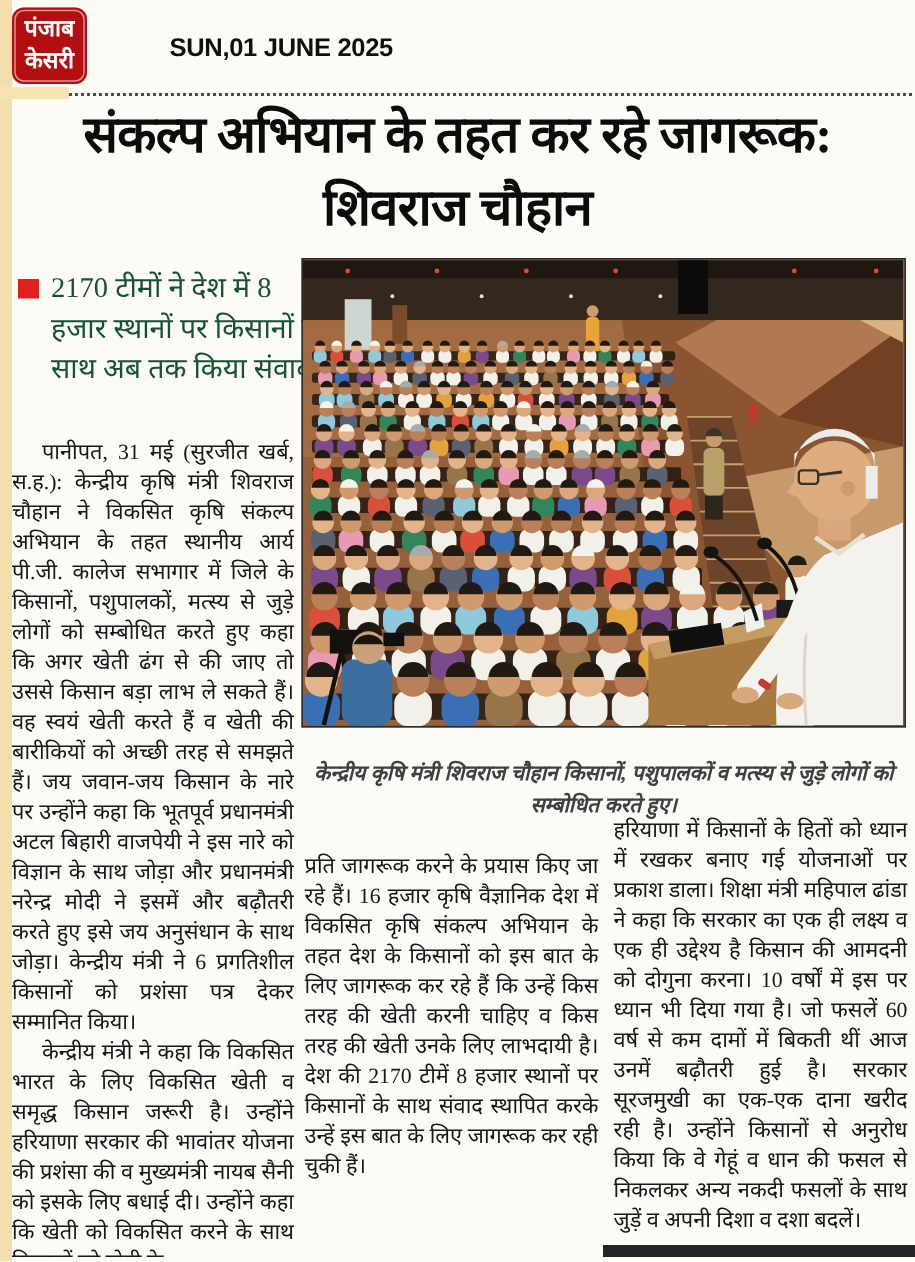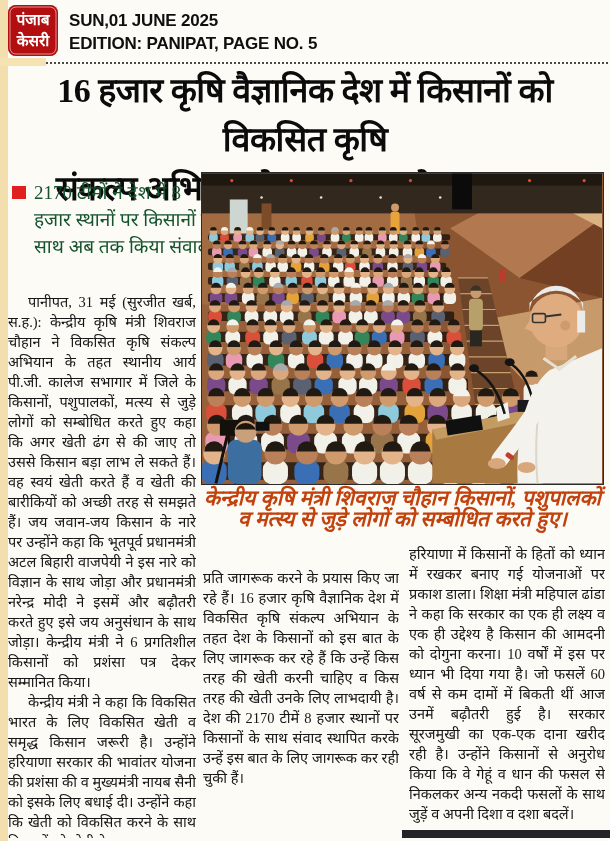--- a/index.html
+++ b/index.html
@@ -6,21 +6,21 @@
   body{
     width:610px;height:841px;position:relative;overflow:hidden;
     background:#fcfbf6;
     font-family:"Liberation Serif","DejaVu Serif",serif;
     color:#151515;
   }
   .tan-strip-left{position:absolute;left:0;top:0;width:8px;height:841px;background:#f3dfad;}
   .tan-strip-corner{position:absolute;left:0;top:58px;width:46px;height:8px;background:#f5e3b4;}
 
   
-  .masthead{position:absolute;left:8px;top:5px;display:flex;align-items:flex-end;}
+  .masthead{position:absolute;left:8px;top:5px;display:flex;align-items:center;gap:44px;}
   .logo{
     width:50px;height:51px;background:#b30f10;border-radius:8px;
     display:flex;flex-direction:column;justify-content:center;align-items:center;
     color:#fff;font-weight:700;font-size:15.5px;line-height:1.3;
     font-family:"Liberation Sans","DejaVu Sans",sans-serif;
     box-shadow:inset 0 0 0 1.5px #b30f10, inset 0 0 0 2.5px rgba(255,255,255,.55);
   }
   .date-block{
     margin-left:11px;padding-top:3px;
     font-family:"Liberation Sans","DejaVu Sans",sans-serif;
@@ -48,47 +48,45 @@
   .body-text p{margin:0;}
   .body-text p.indent{text-indent:20px;}
   .col1{position:absolute;top:292px;left:8px;width:188px;height:546px;overflow:hidden;}
   .col2{position:absolute;top:568px;left:203px;width:196px;height:302px;overflow:hidden;}
   .col3{position:absolute;top:544px;left:409px;width:196px;height:302px;overflow:hidden;}
 
   
   .photo-fig{position:absolute;left:201px;top:172px;width:403px;margin:0;}
   .photo-frame{border:1.5px solid #2b2b2b;line-height:0;background:#8a5a38;}
   .caption{
-    margin-top:3px;text-align:center;font-style:italic;font-weight:700;
-    font-size:21px;line-height:21px;color:#c2410c;
+    margin-top:21px;text-align:center;font-style:italic;font-weight:700;
+    font-size:14px;line-height:21px;color:#404040;
   }
 
   .next-article-divider{position:absolute;left:402px;top:830px;width:208px;height:8px;background:#22242a;}
 </style>
 </head>
 <body>
 
 <div class="tan-strip-left"></div>
 <div class="tan-strip-corner"></div>
 
 <div class="masthead">
   <div class="logo">
     <span>पंजाब</span>
     <span>केसरी</span>
   </div>
   <div class="date-block">
     <div>SUN,01 JUNE 2025</div>
-    <div>EDITION:  PANIPAT, PAGE NO. 5</div>
   </div>
 </div>
 
 <div class="header-divider"></div>
 
 <div class="headline">
-  <div>16 हजार कृषि वैज्ञानिक देश में किसानों को विकसित कृषि</div>
   <div>संकल्प अभियान के तहत कर रहे जागरूक:  शिवराज चौहान</div>
 </div>
 
 <div class="subhead">
   <span class="bullet"></span>
   <span>2170 टीमों ने देश में 8 हजार स्थानों पर किसानों के साथ अब तक किया संवाद</span>
 </div>
 
 <div class="col1 body-text">
   <p class="indent">पानीपत, 31 मई (सुरजीत खर्ब, स.ह.): केन्द्रीय कृषि मंत्री शिवराज चौहान ने विकसित कृषि संकल्प अभियान के तहत स्थानीय आर्य पी.जी. कालेज सभागार में जिले के किसानों, पशुपालकों, मत्स्य से जुड़े लोगों को सम्बोधित करते हुए कहा कि अगर खेती ढंग से की जाए तो उससे किसान बड़ा लाभ ले सकते हैं। वह स्वयं खेती करते हैं व खेती की बारीकियों को अच्छी तरह से समझते हैं। जय जवान-जय किसान के नारे पर उन्होंने कहा कि भूतपूर्व प्रधानमंत्री अटल बिहारी वाजपेयी ने इस नारे को विज्ञान के साथ जोड़ा और प्रधानमंत्री नरेन्द्र मोदी ने इसमें और बढ़ौतरी करते हुए इसे जय अनुसंधान के साथ जोड़ा। केन्द्रीय मंत्री ने 6 प्रगतिशील किसानों को प्रशंसा पत्र देकर सम्मानित किया।</p>

